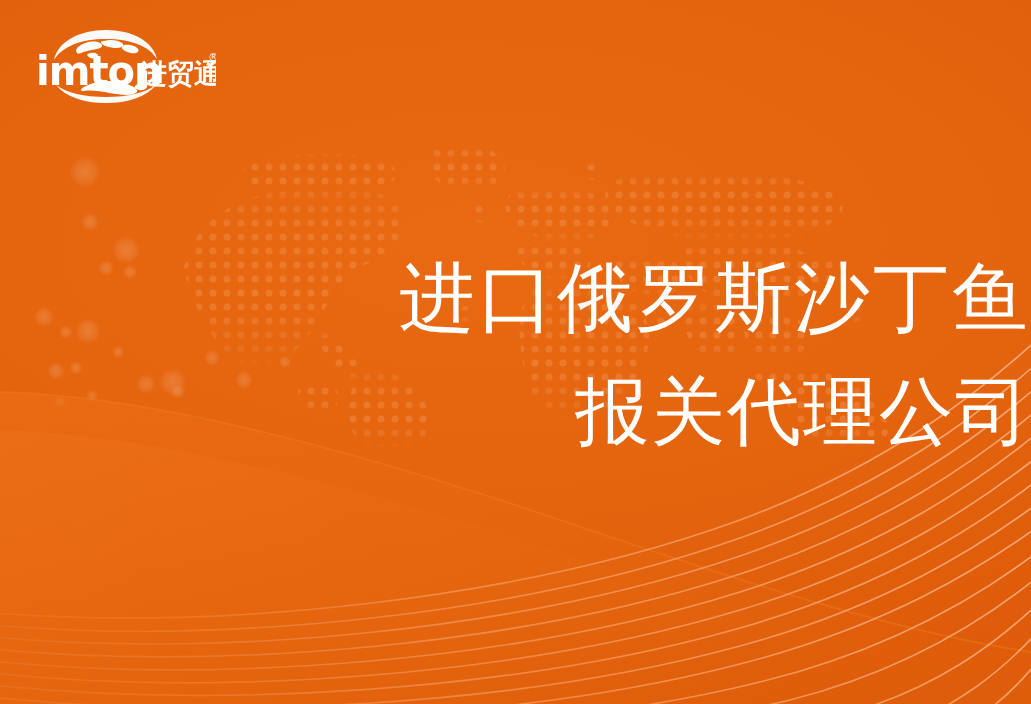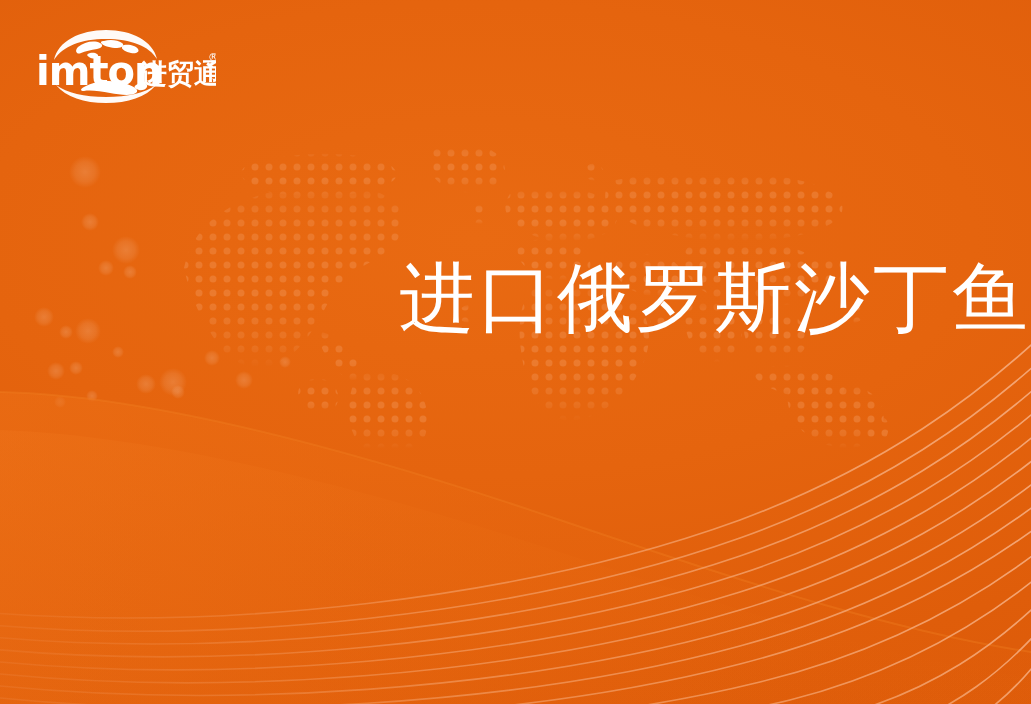--- a/index.html
+++ b/index.html
@@ -282,15 +282,16 @@
       <text x="0" y="58" font-family="DejaVu Sans, Liberation Sans, sans-serif" font-size="40" font-weight="700" fill="#ffffff" letter-spacing="-1">imton</text>
 
       <text x="104" y="56" font-family="DejaVu Sans, Liberation Sans, sans-serif" font-size="27" font-weight="700" fill="#ffffff" letter-spacing="0">进贸通</text>
 
       <text x="172" y="34" font-family="DejaVu Sans, Liberation Sans, sans-serif" font-size="11" fill="#ffffff">®</text>
     </svg>
   </div>
 
   <div id="headline">
     <span class="headline-line" id="headline-line-1">进口俄罗斯沙丁鱼</span>
+    <span class="headline-line" id="headline-line-2">报关代理公司</span>
   </div>
 
 </div>
 
 </body></html>

